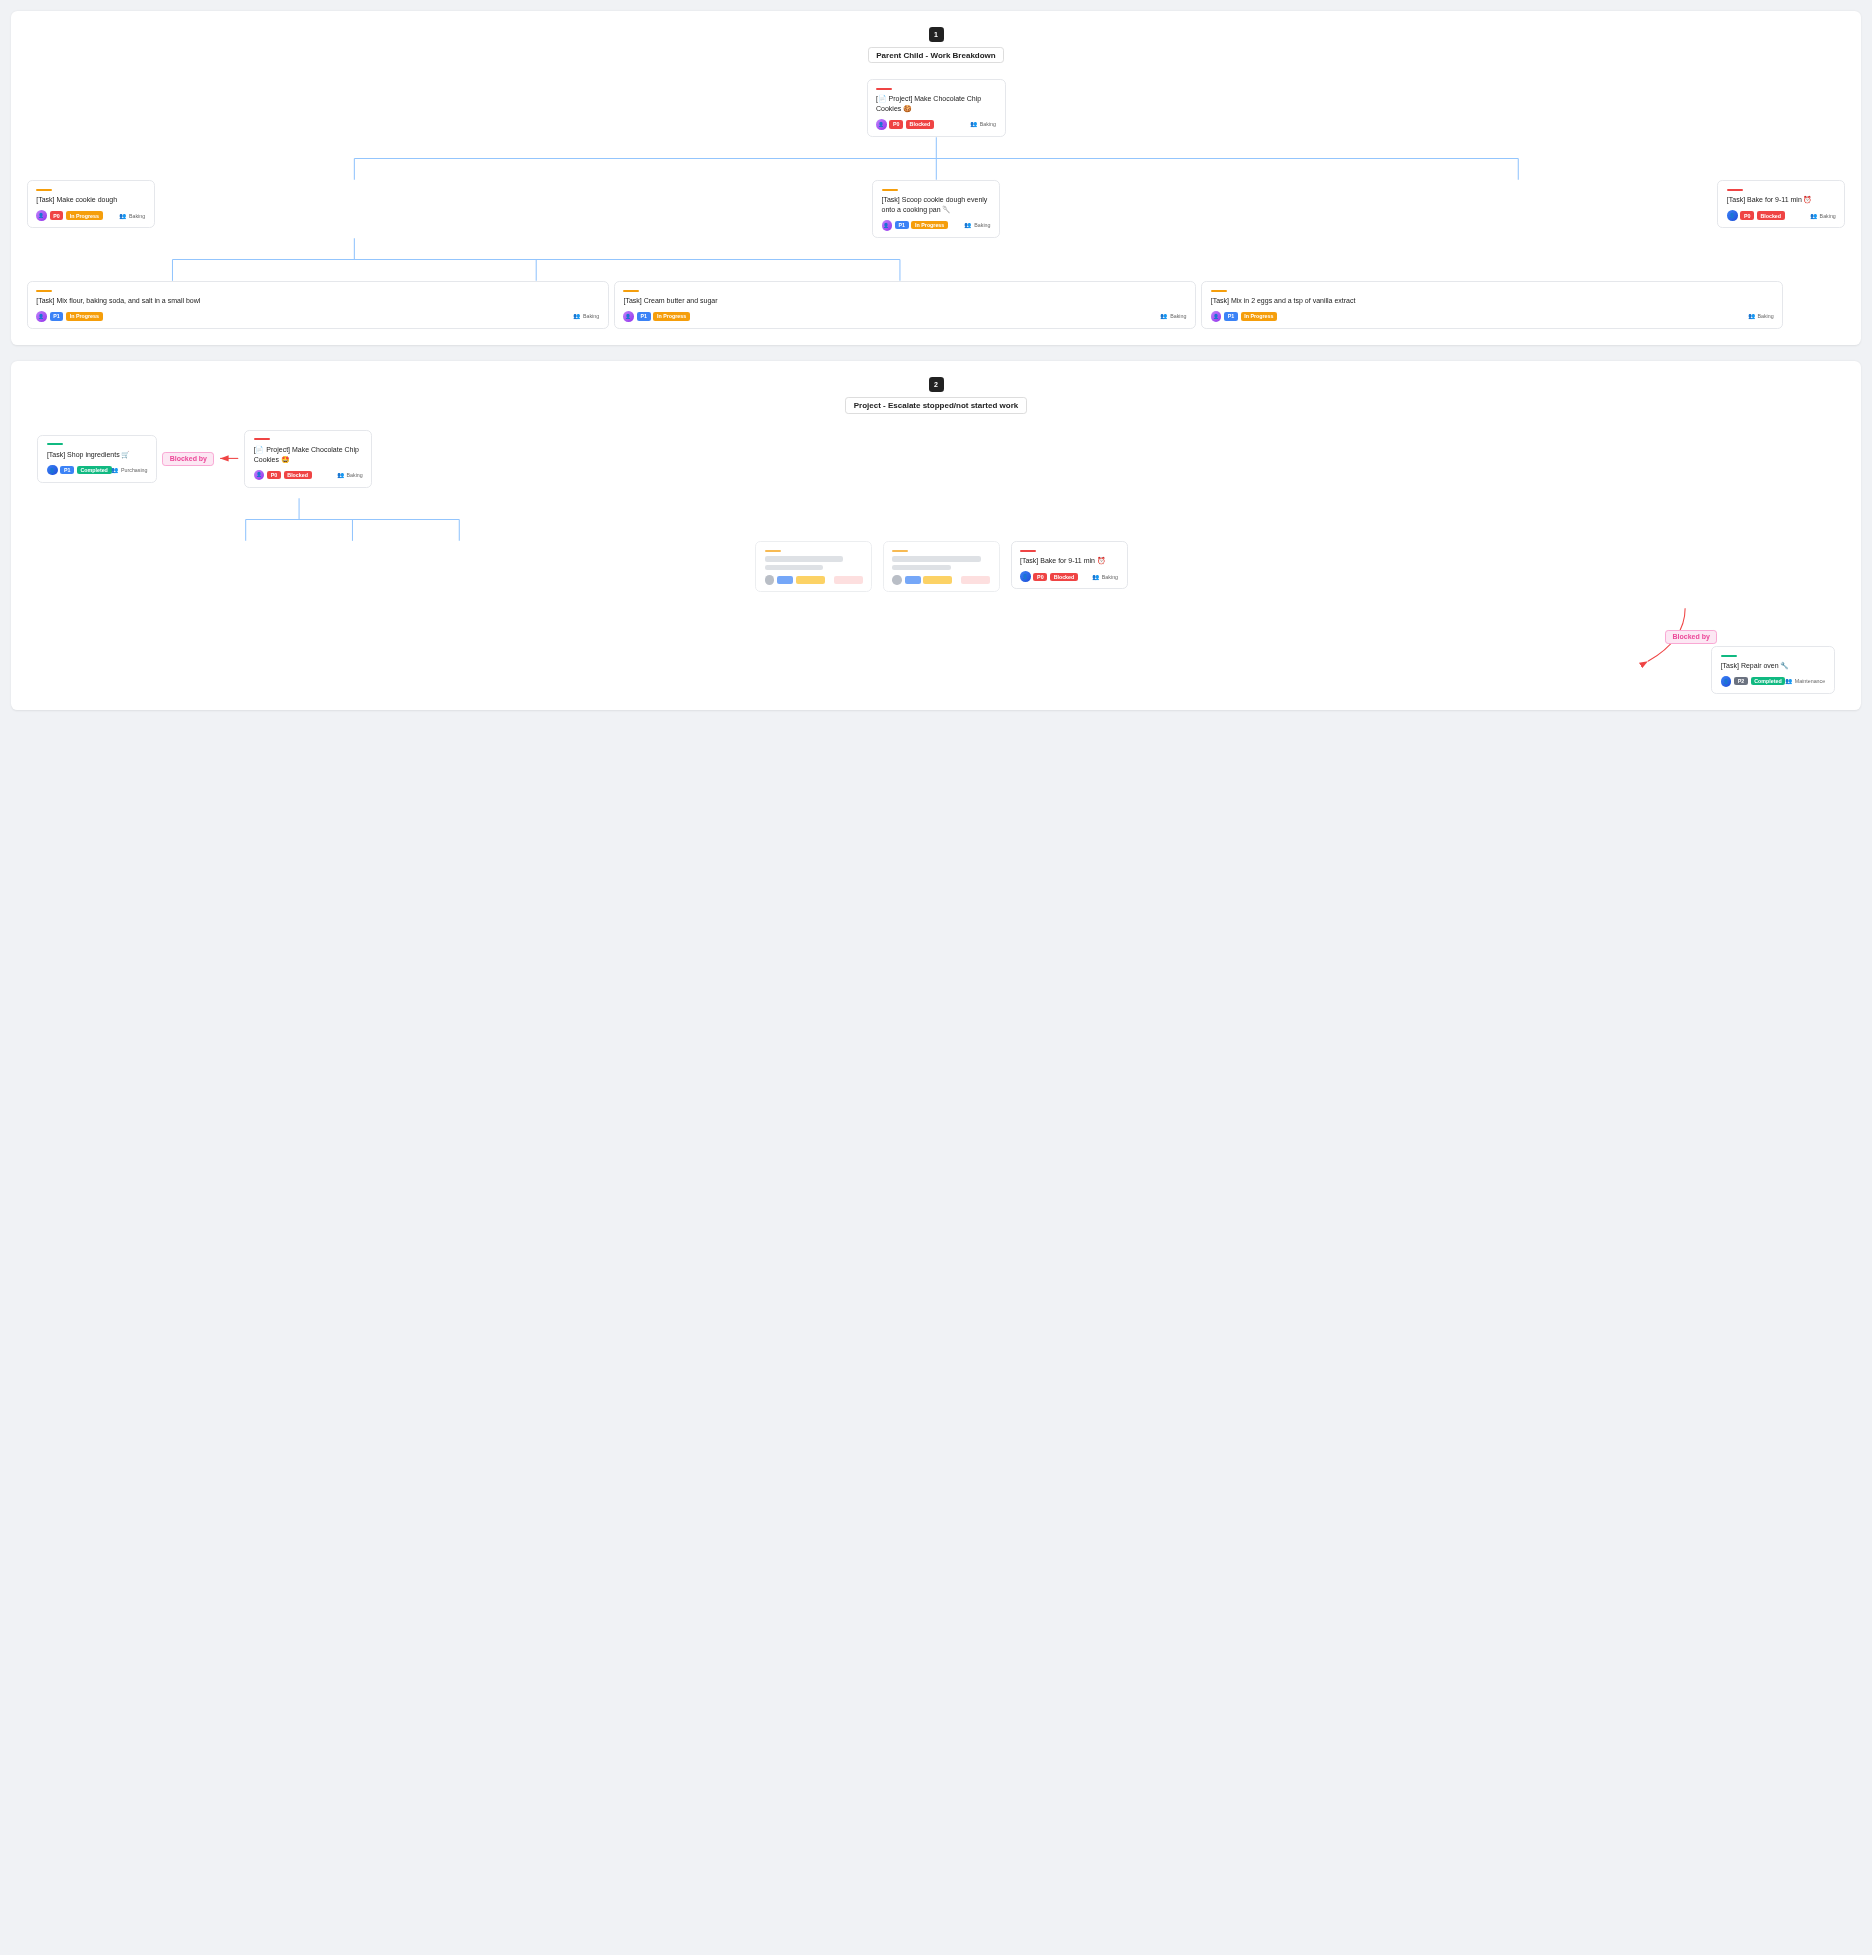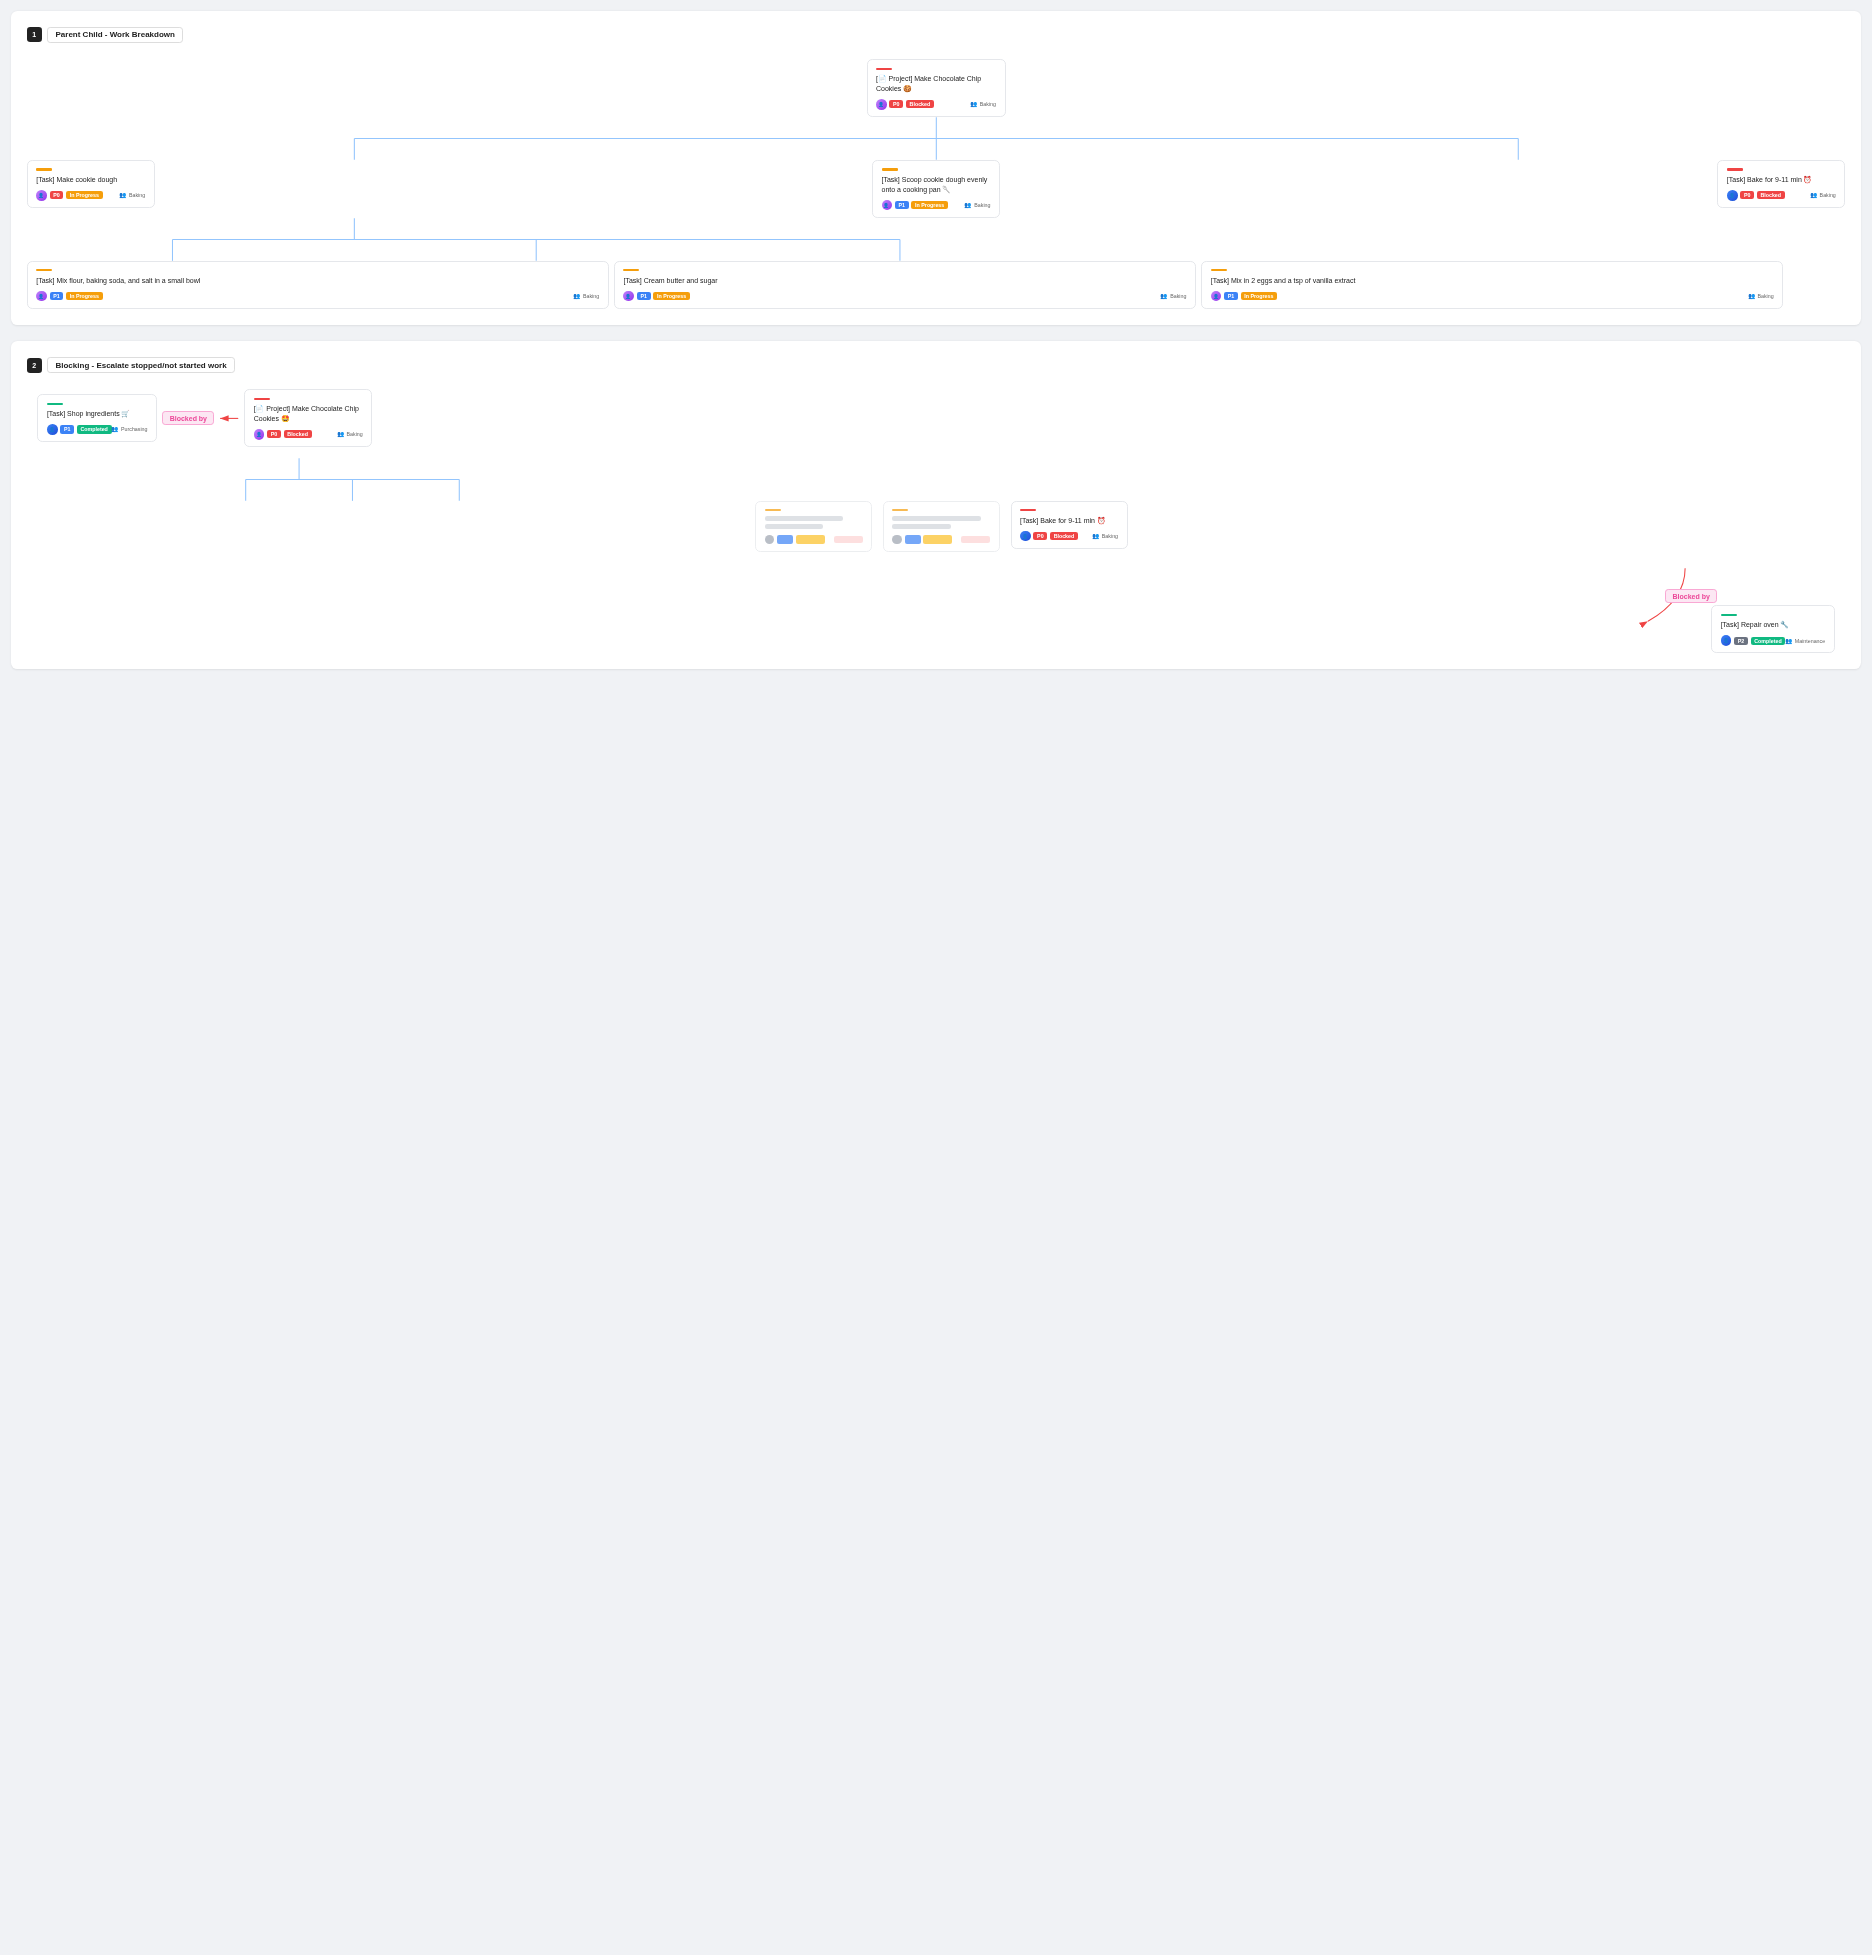--- a/index.html
+++ b/index.html
@@ -18,20 +18,21 @@
       padding: 16px;
       margin-bottom: 16px;
       box-shadow: 0 0.5px 2.1px rgba(0,0,0,0.08);
     }
 
     .section-header {
       display: flex;
       align-items: center;
       gap: 5.3px;
       margin-bottom: 16px;
+      flex-direction: column;
     }
 
     .section-number {
       background: #222;
       color: #fff;
       border-radius: 3.2px;
       width: 15px;
       height: 15px;
       display: flex;
       align-items: center;
@@ -323,21 +324,21 @@
     </div>
 
   </div>
 </div>
 
 <div class="section">
   <div class="section-header">
     <div class="section-number">
       <span>2</span>
     </div>
-    <div class="section-title">Blocking - Escalate stopped/not started work</div>
+    <div class="section-title">Project - Escalate stopped/not started work</div>
   </div>
 
   <div style="position:relative;">
 
     <div style="display:flex; align-items:center; gap:5.3px; margin-bottom:10.7px; margin-left:10.7px;">
 
       <div class="card" style="min-width:107px;">
         <div class="card-accent" style="background:#10b981;"></div>
         <div class="card-title">[Task] Shop ingredients 🛒</div>
         <div class="card-footer">

